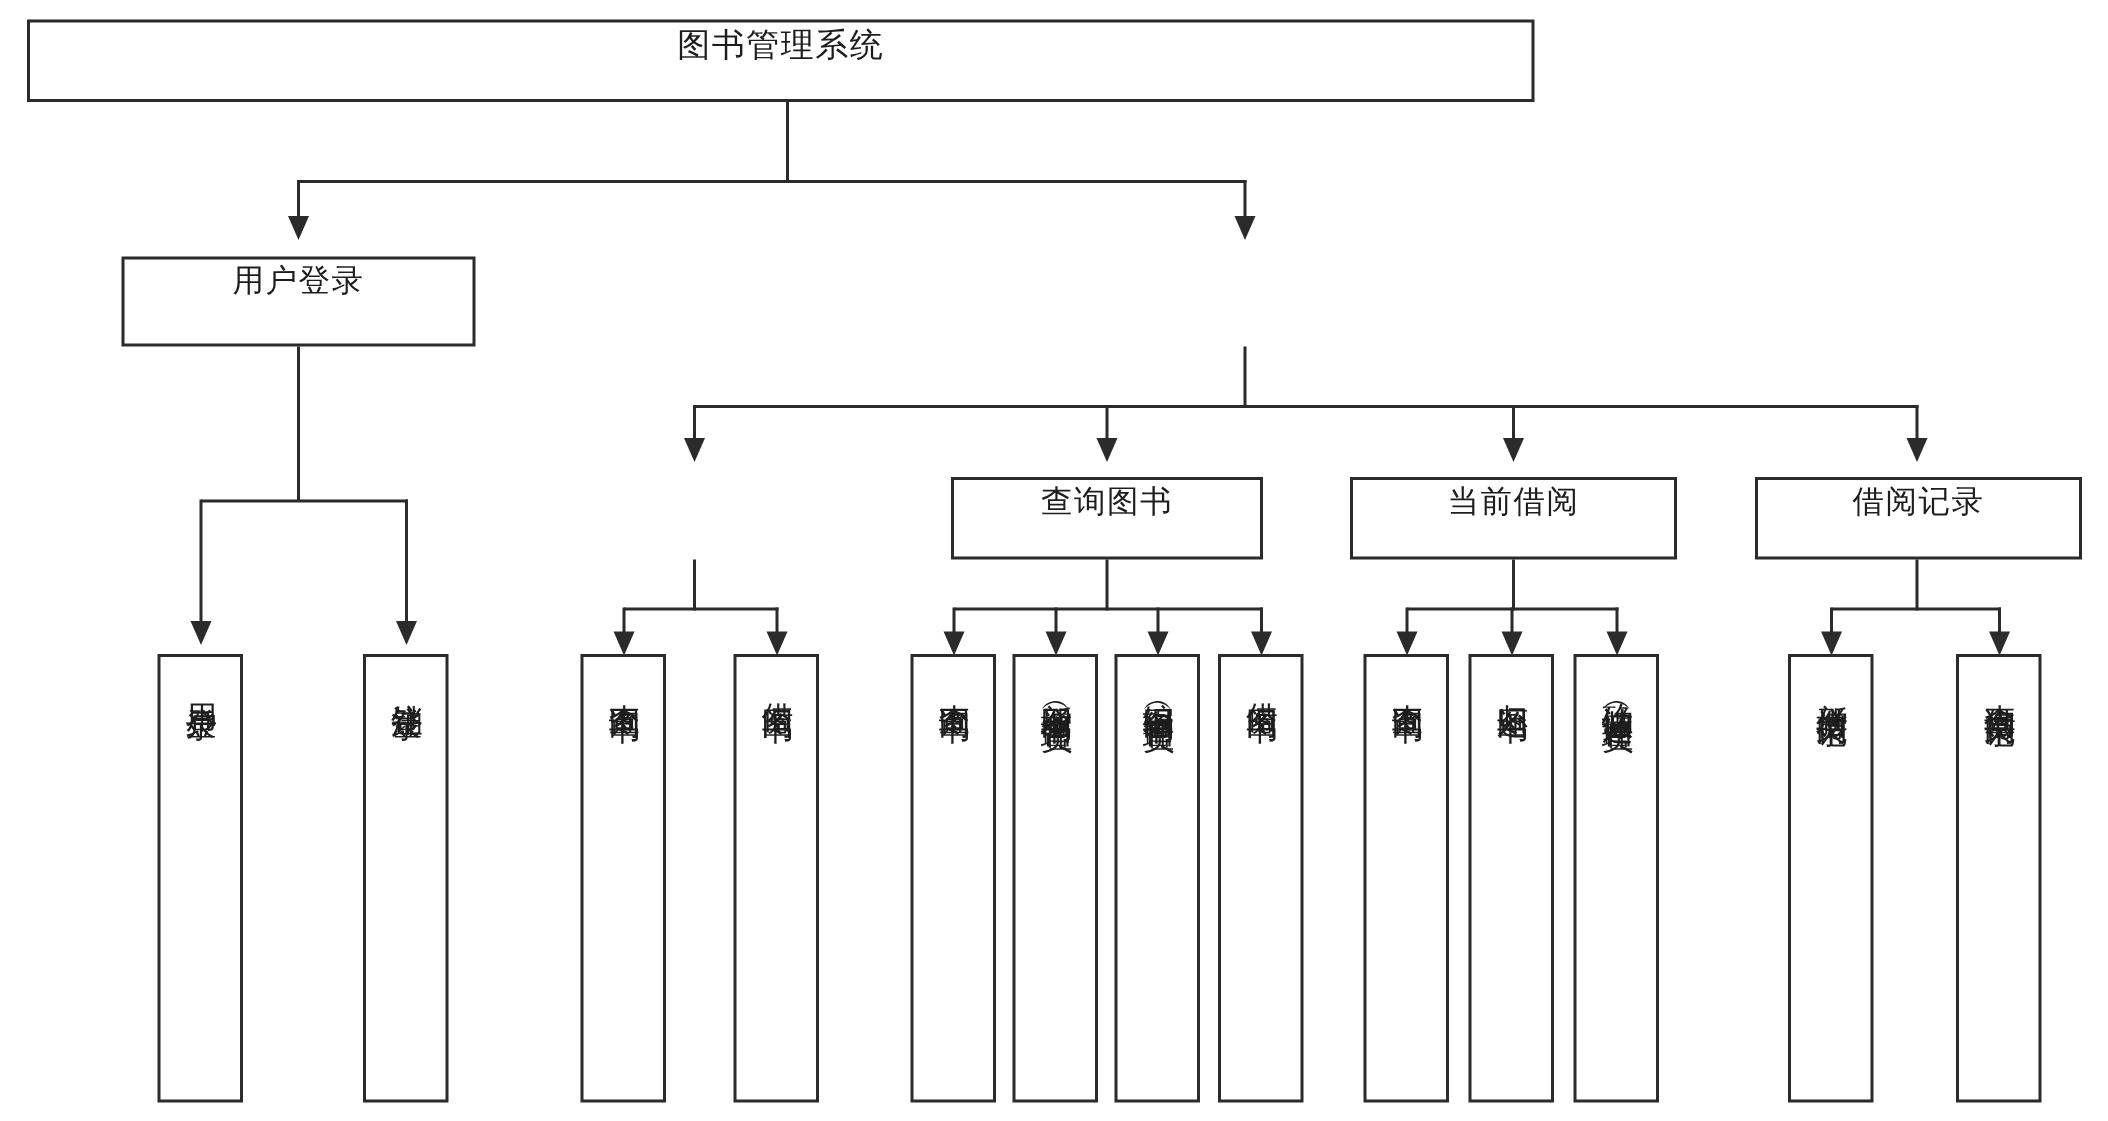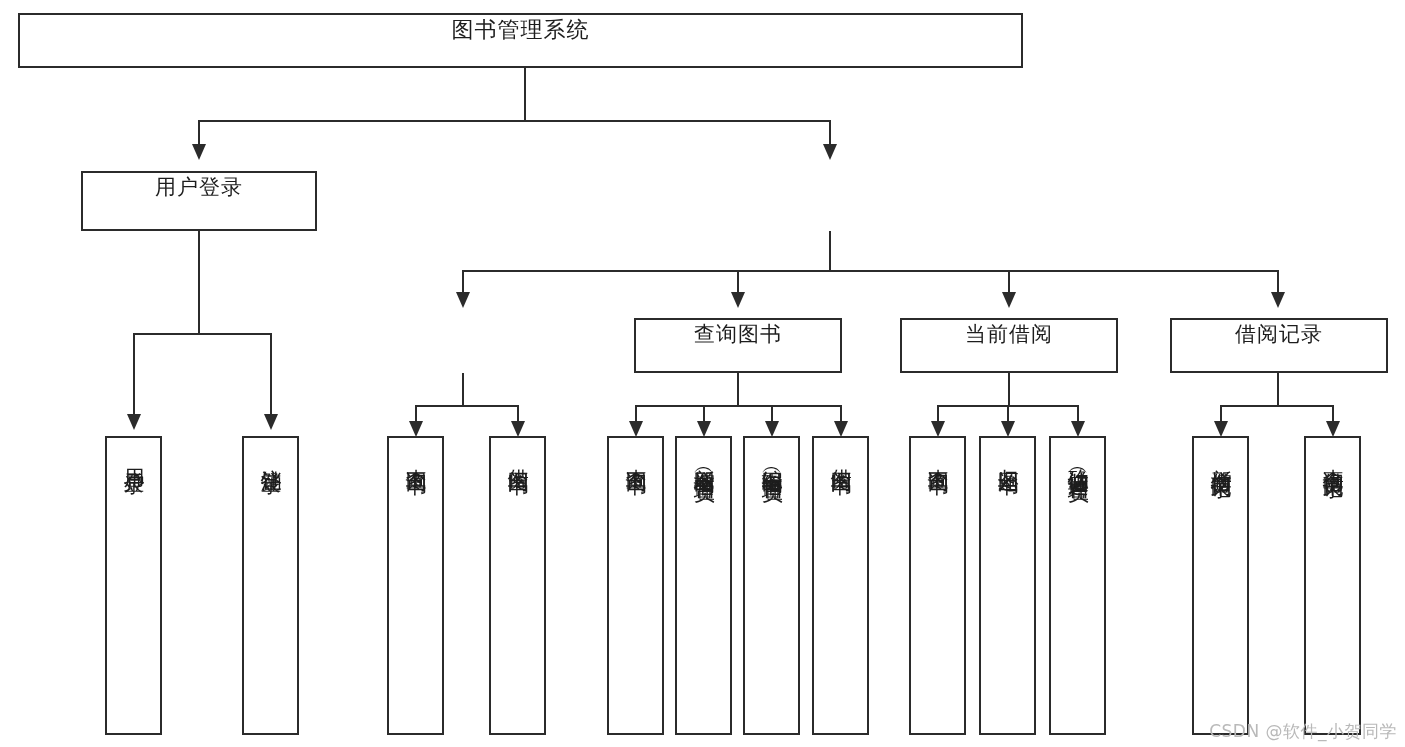--- a/index.html
+++ b/index.html
@@ -203,15 +203,14 @@
     <span class="vtext">确认归还（管理员）</span>
   </div>
 
   <div class="box v" style="left:1192px; top:436px; width:57px; height:299px;">
     <span class="vtext">新增借阅记录</span>
   </div>
   <div class="box v" style="left:1304px; top:436px; width:57px; height:299px;">
     <span class="vtext">查询借阅记录</span>
   </div>
 
-  <div id="watermark">CSDN @软件_小贺同学</div>
 
 </div>
 
 </body></html>

